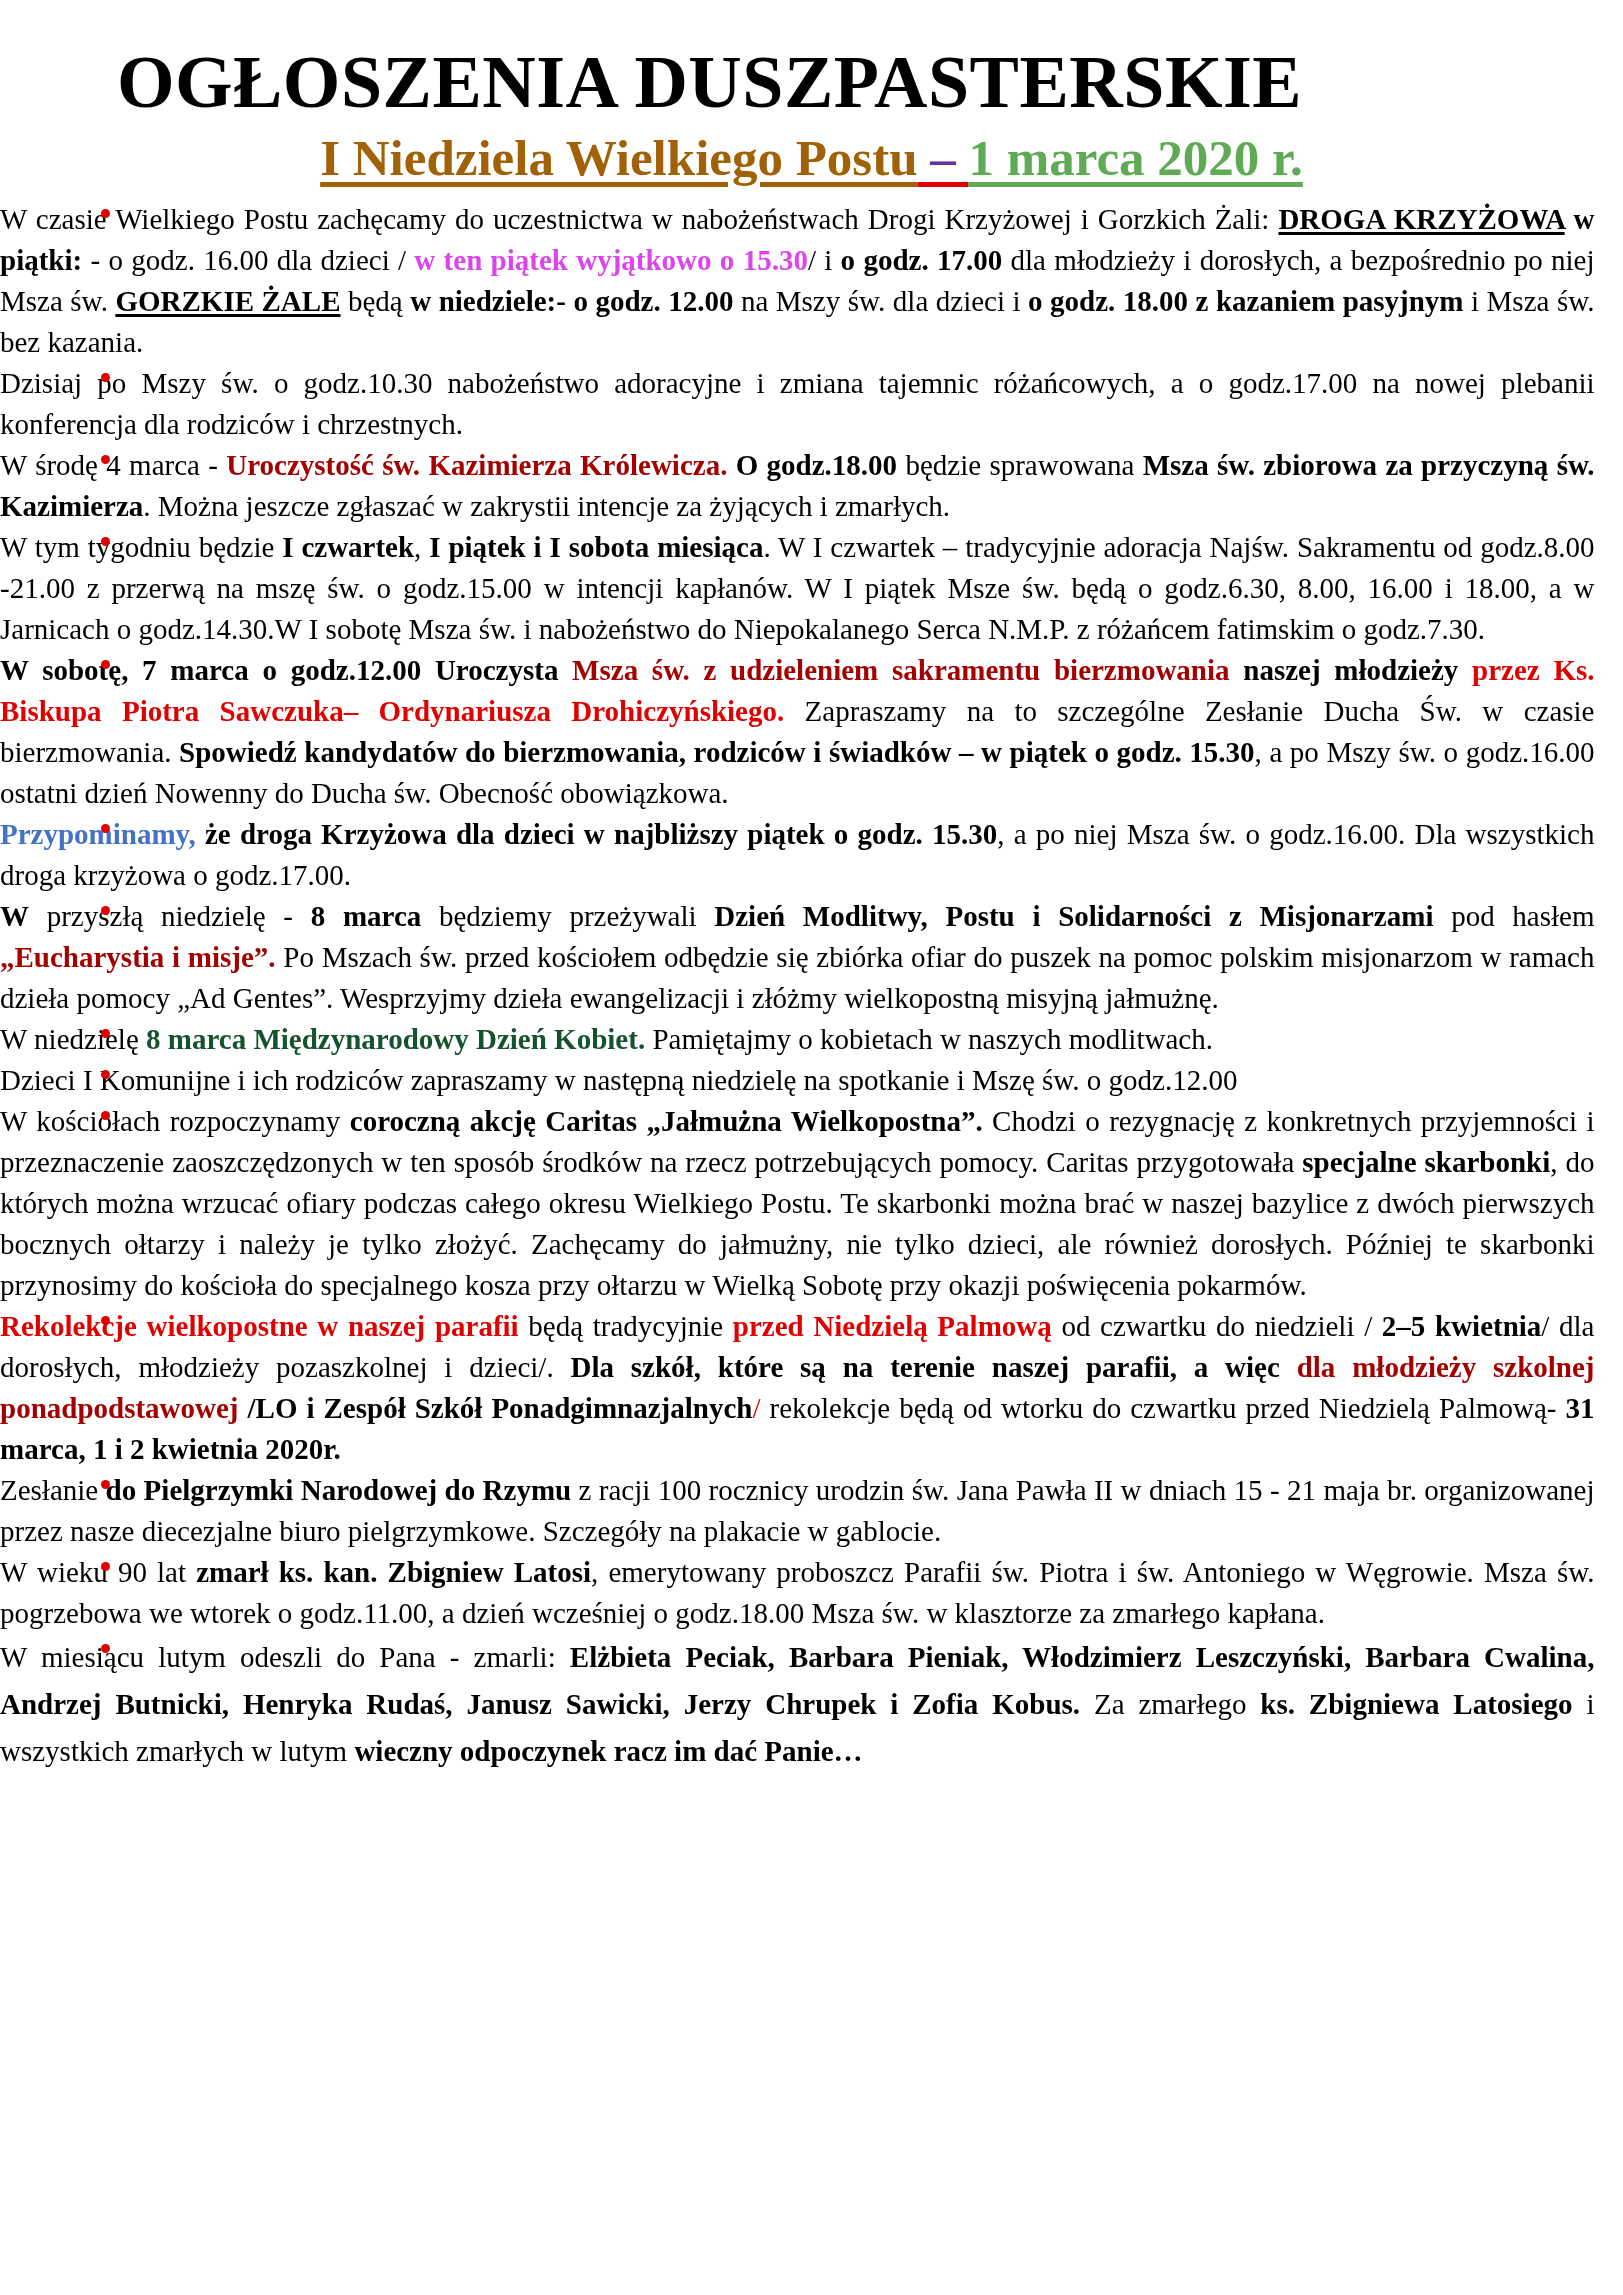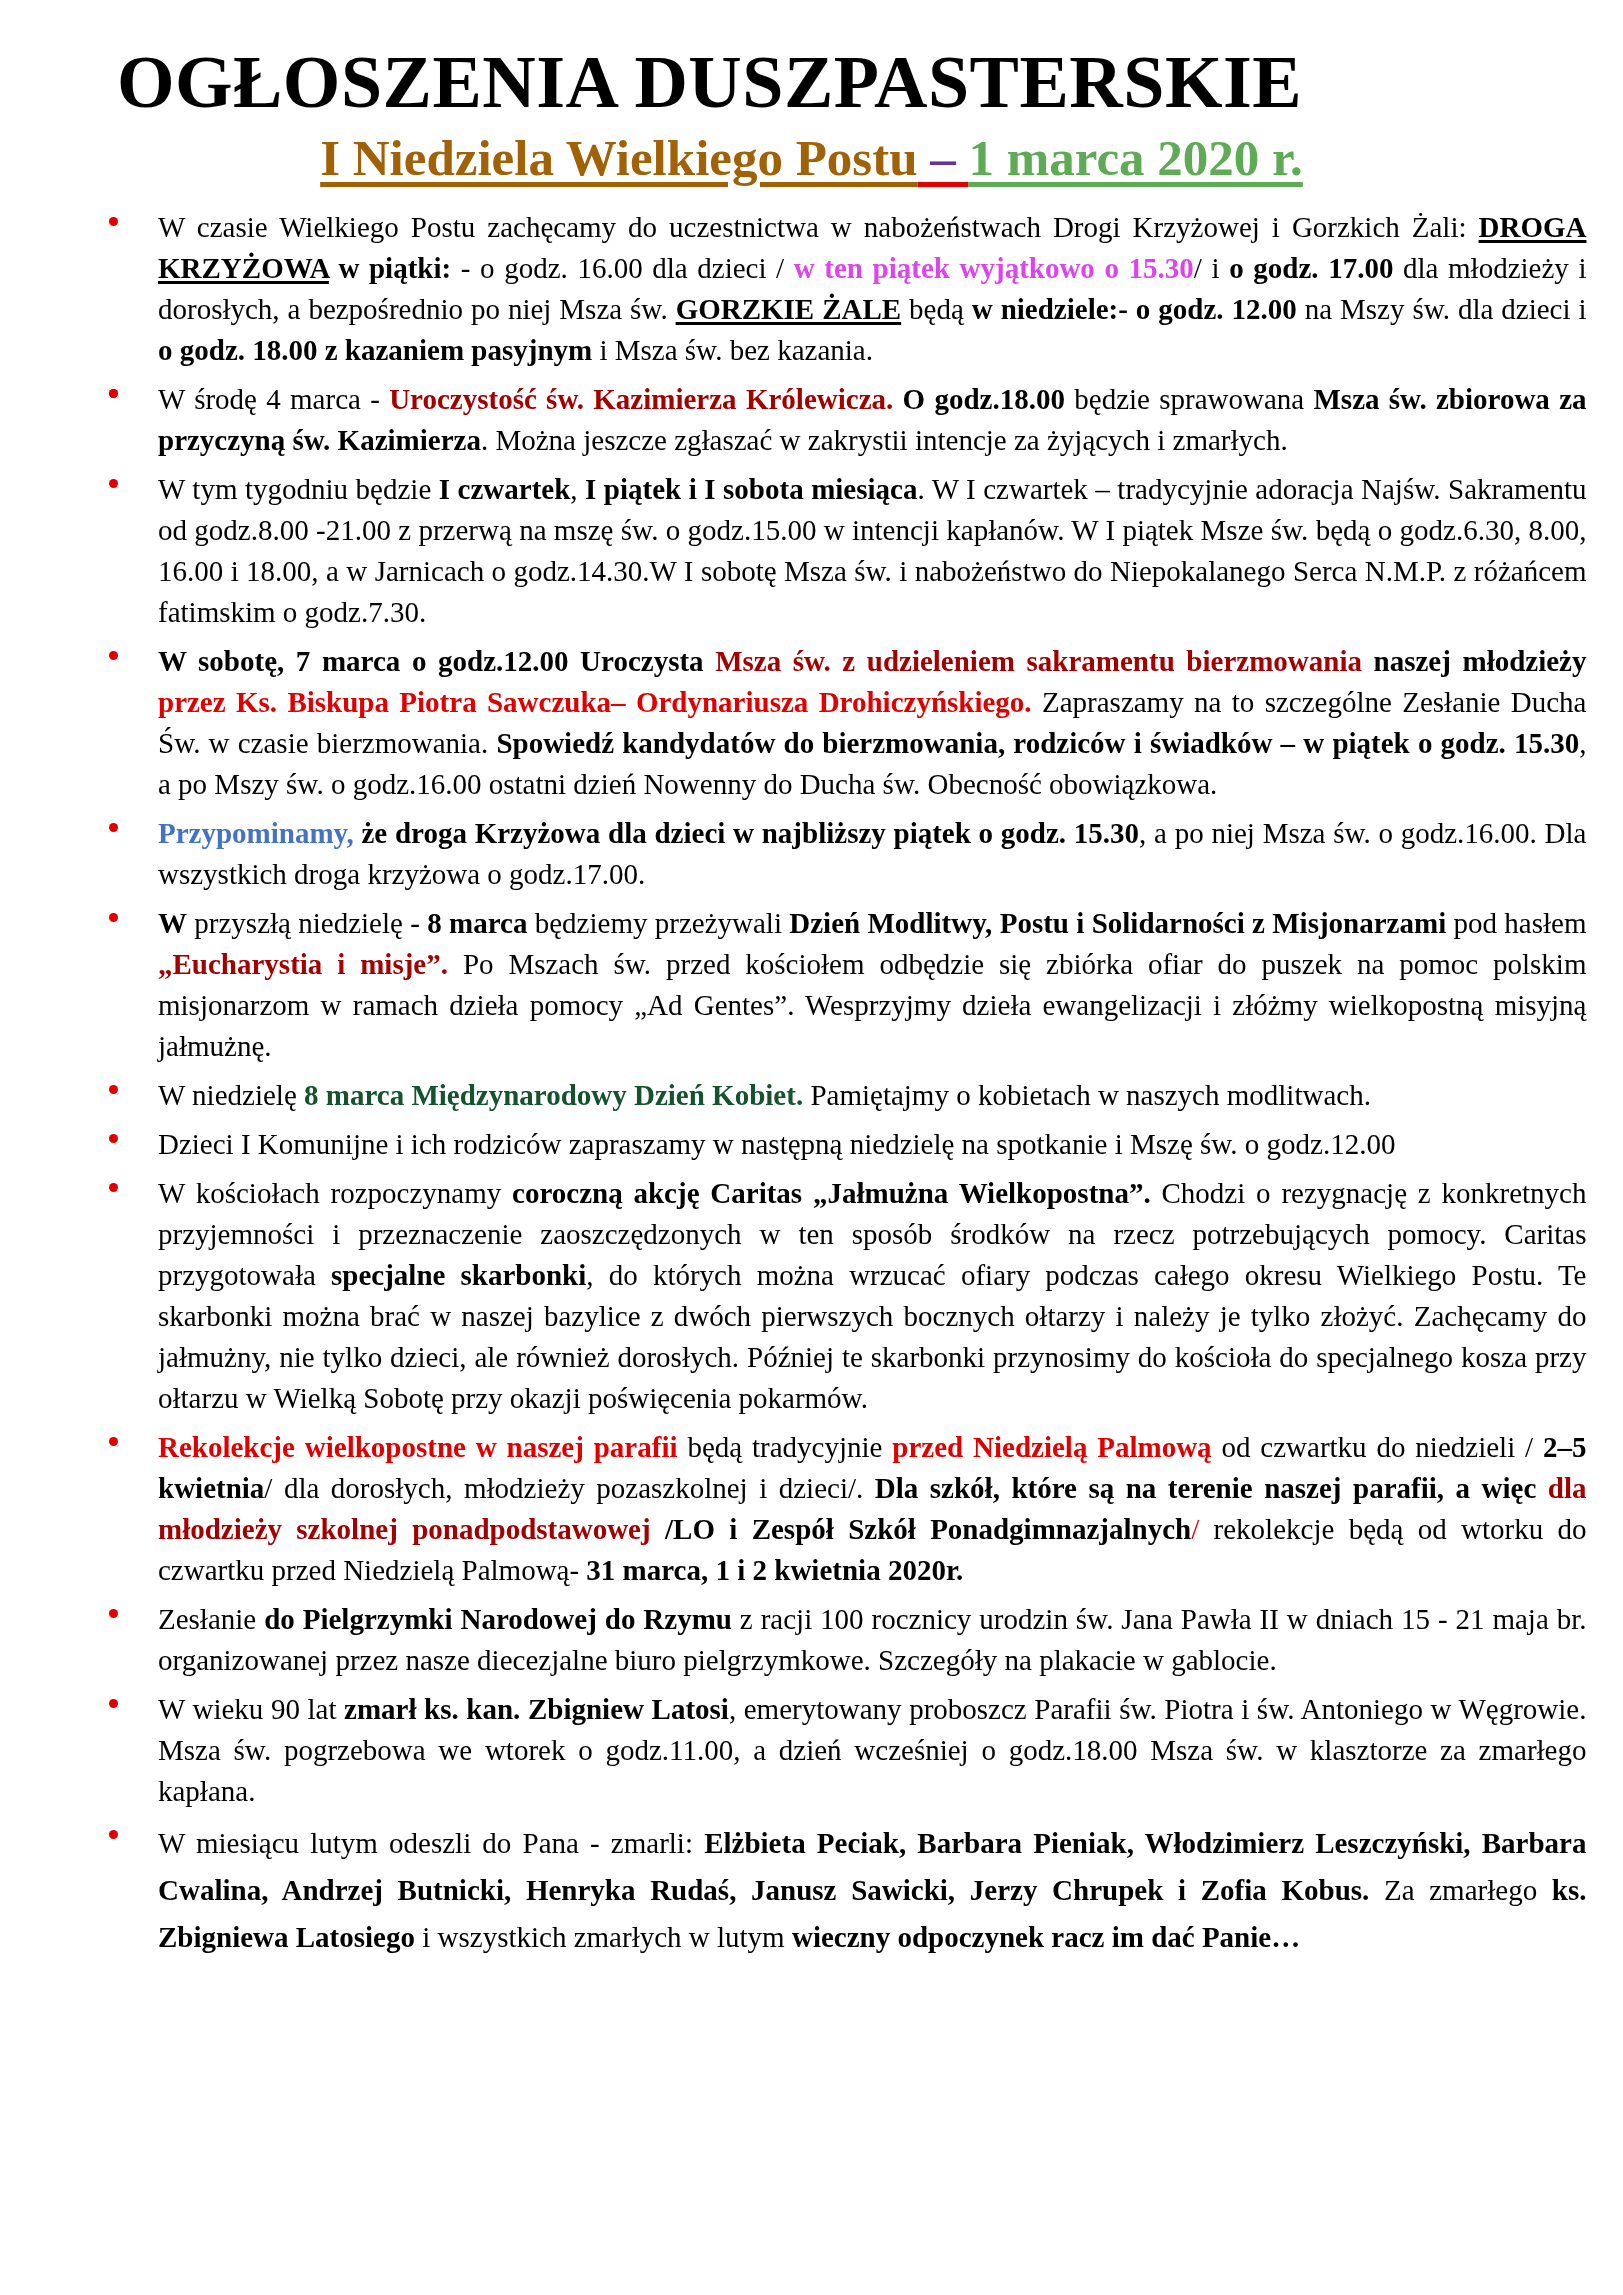--- a/index.html
+++ b/index.html
@@ -66,26 +66,25 @@
       position: absolute;
       left: 0;
       top: 199px;
       width: 1623px;
       margin: 0;
       padding: 0;
       list-style: none;
     }
     .bullet {
       position: relative;
-      padding-left: 150px;
       padding-right: 28.5px;
       font-size: 29px;
       line-height: 41px;
       text-align: justify;
-      margin: 8px;
+      margin: 0;
     }
     .bullet .dot {
       position: absolute;
       left: 101px;
       top: 9.8px;
       width: 9.3px;
       height: 9.3px;
       border-radius: 50%;
       background: #e00000;
     }
@@ -105,21 +104,21 @@
 <body>
 
 <div class="page">
   <div class="title">OGŁOSZENIA DUSZPASTERSKIE</div>
   <div class="subtitle">
     <span class="sub-purple">I Niedziela Wielkiego Postu</span><span class="sub-dash"> – </span><span class="sub-green">1 marca 2020 r.</span>
   </div>
 
   <ul class="bullets" id="announcement-list">
       <li class="bullet"><span class="dot"></span><span>W czasie Wielkiego Postu zachęcamy do uczestnictwa w nabożeństwach Drogi Krzyżowej i Gorzkich Żali: </span><span class="seg-b seg-u">DROGA KRZYŻOWA</span><span class="seg-b"> w piątki: </span><span>-  o godz. 16.00 dla dzieci / </span><span class="seg-b c-magenta">w ten piątek wyjątkowo o 15.30</span><span>/ i </span><span class="seg-b">o godz. 17.00</span><span> dla młodzieży  i dorosłych, a bezpośrednio po niej Msza św.  </span><span class="seg-b seg-u">GORZKIE ŻALE</span><span> będą </span><span class="seg-b">w niedziele:- o godz. 12.00</span><span> na Mszy św. dla dzieci i </span><span class="seg-b">o godz. 18.00 z kazaniem pasyjnym</span><span> i Msza św. bez kazania.</span></li>
-      <li class="bullet"><span class="dot"></span></li>
+      <li class="bullet"><span class="dot"></span><span>Dzisiaj po Mszy św. o godz.10.30 nabożeństwo adoracyjne i zmiana tajemnic różańcowych, a o godz.17.00 na nowej plebanii konferencja dla rodziców i chrzestnych.</span></li>
       <li class="bullet"><span class="dot"></span><span>W środę 4 marca - </span><span class="seg-b c-darkred">Uroczystość św. Kazimierza Królewicza.</span><span> </span><span class="seg-b">O</span><span class="seg-b"> godz.18.00</span><span> będzie sprawowana </span><span class="seg-b">Msza św. zbiorowa za przyczyną św. Kazimierza</span><span>. Można  jeszcze zgłaszać  w zakrystii intencje za żyjących i zmarłych.</span></li>
       <li class="bullet"><span class="dot"></span><span>W tym tygodniu będzie </span><span class="seg-b">I czwartek</span><span>, </span><span class="seg-b">I piątek i I sobota miesiąca</span><span>. W I czwartek – tradycyjnie  adoracja Najśw. Sakramentu od godz.8.00 -21.00 z przerwą na mszę św. o godz.15.00 w intencji kapłanów. W I piątek Msze św. będą  o godz.6.30, 8.00, 16.00 i 18.00, a w Jarnicach o godz.14.30.W I sobotę Msza św. i nabożeństwo do Niepokalanego Serca N.M.P. z różańcem fatimskim o godz.7.30.</span></li>
       <li class="bullet"><span class="dot"></span><span class="seg-b">W sobotę, 7 marca o godz.12.00 Uroczysta </span><span class="seg-b c-darkred">Msza św. z udzieleniem sakramentu bierzmowania</span><span class="seg-b"> naszej młodzieży </span><span class="seg-b c-red">przez Ks. Biskupa Piotra Sawczuka– Ordynariusza Drohiczyńskiego.</span><span> Zapraszamy na to szczególne Zesłanie Ducha Św. w czasie bierzmowania. </span><span class="seg-b">Spowiedź kandydatów do bierzmowania, rodziców i świadków – w piątek o godz. 15.30</span><span>, a po  Mszy św. o godz.16.00 ostatni dzień Nowenny do Ducha św. Obecność obowiązkowa.</span></li>
       <li class="bullet"><span class="dot"></span><span class="seg-b c-blue">Przypominamy,</span><span class="seg-b"> że droga Krzyżowa  dla dzieci w najbliższy piątek  o godz. 15.30</span><span>, a po niej Msza św. o godz.16.00. Dla wszystkich droga krzyżowa o godz.17.00.</span></li>
       <li class="bullet"><span class="dot"></span><span class="seg-b">W</span><span> przyszłą niedzielę - </span><span class="seg-b">8 marca</span><span>  będziemy przeżywali </span><span class="seg-b">Dzień Modlitwy, Postu i Solidarności z Misjonarzami</span><span> pod hasłem </span><span class="seg-b c-darkred">„Eucharystia i misje”.</span><span> Po Mszach św. przed kościołem odbędzie się zbiórka ofiar do puszek na pomoc polskim misjonarzom w ramach dzieła pomocy „Ad Gentes”. Wesprzyjmy dzieła ewangelizacji i złóżmy wielkopostną misyjną jałmużnę.</span></li>
       <li class="bullet"><span class="dot"></span><span>W niedzielę </span><span class="seg-b c-brick">8 marca Międzynarodowy Dzień Kobiet.</span><span> Pamiętajmy o  kobietach w naszych modlitwach.</span></li>
       <li class="bullet"><span class="dot"></span><span>Dzieci I Komunijne i ich rodziców zapraszamy w następną niedzielę na spotkanie i Mszę św. o godz.12.00</span></li>
       <li class="bullet"><span class="dot"></span><span>W kościołach rozpoczynamy </span><span class="seg-b">coroczną akcję Caritas „Jałmużna Wielkopostna”.</span><span> Chodzi o rezygnację z konkretnych przyjemności i przeznaczenie zaoszczędzonych w ten sposób środków na rzecz potrzebujących pomocy. Caritas przygotowała </span><span class="seg-b">specjalne skarbonki</span><span>, do których można wrzucać ofiary podczas całego okresu Wielkiego Postu. Te skarbonki można brać w naszej bazylice z dwóch pierwszych bocznych ołtarzy i należy je tylko złożyć. Zachęcamy do jałmużny, nie tylko dzieci, ale również dorosłych. Później te skarbonki przynosimy do kościoła do specjalnego kosza przy ołtarzu w Wielką Sobotę przy okazji poświęcenia pokarmów.</span></li>
       <li class="bullet"><span class="dot"></span><span class="seg-b c-red">Rekolekcje wielkopostne w naszej parafii</span><span> będą tradycyjnie </span><span class="seg-b c-red">przed Niedzielą Palmową</span><span> od czwartku do niedzieli / </span><span class="seg-b">2–5 kwietnia</span><span>/ dla dorosłych, młodzieży pozaszkolnej i dzieci/.   </span><span class="seg-b">Dla szkół, które są na terenie naszej parafii, a więc </span><span class="seg-b c-darkred">dla młodzieży szkolnej ponadpodstawowej</span><span class="seg-b"> /LO i Zespół Szkół Ponadgimnazjalnych</span><span class="c-red">/</span><span> rekolekcje będą od wtorku do czwartku przed Niedzielą Palmową- </span><span class="seg-b">31 marca, 1 i 2 kwietnia 2020r.</span></li>
       <li class="bullet"><span class="dot"></span><span>Zesłanie </span><span class="seg-b">do Pielgrzymki Narodowej do Rzymu</span><span> z racji 100 rocznicy urodzin św. Jana Pawła II w dniach 15 - 21 maja br. organizowanej przez nasze diecezjalne biuro pielgrzymkowe. Szczegóły na plakacie w gablocie.</span></li>

